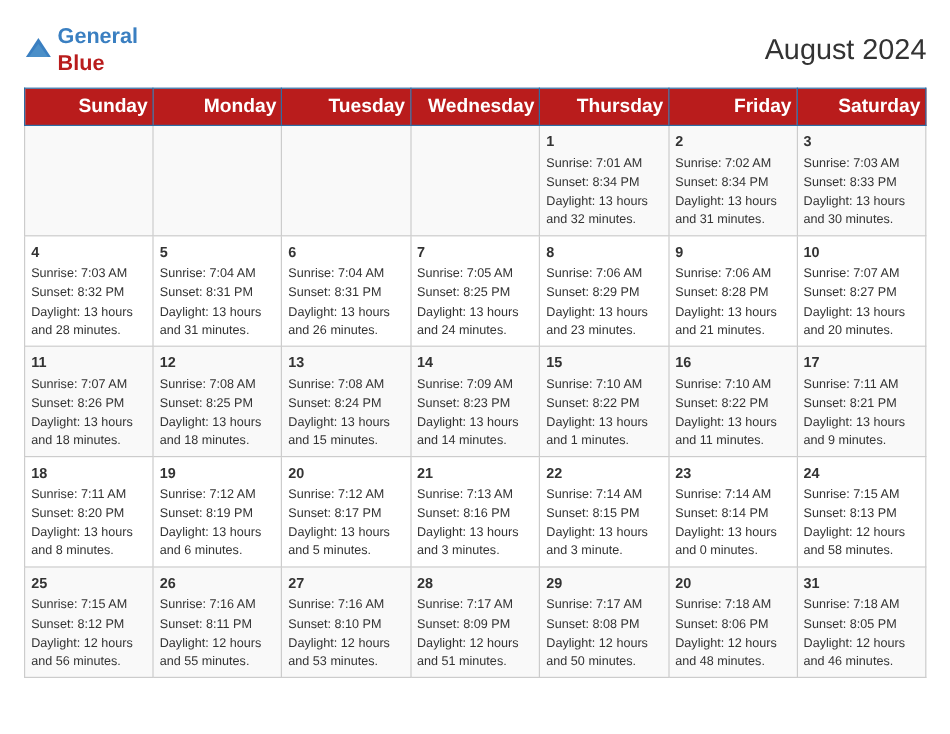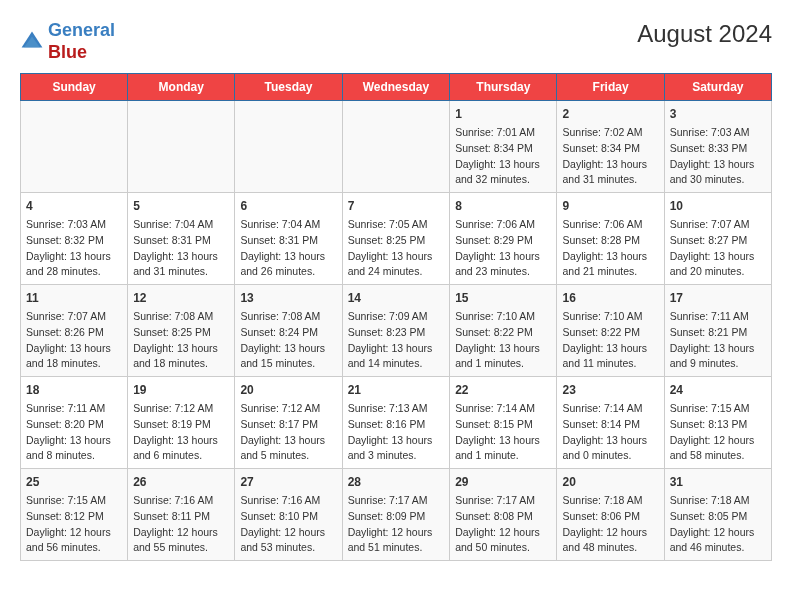--- a/index.html
+++ b/index.html
@@ -6,21 +6,21 @@
     body {
       font-family: Arial, sans-serif;
       background: #fff;
       width: 792px;
       min-height: 612px;
       padding: 20px;
     }
     .header {
       display: flex;
       justify-content: space-between;
-      align-items: flex-start;
+      align-items: center;
       margin-bottom: 10px;
     }
     .logo {
       display: flex;
       align-items: center;
       gap: 4px;
     }
     .logo-text {
       font-size: 18px;
       font-weight: bold;
@@ -45,25 +45,25 @@
     .location {
       font-size: 16px;
       color: #555;
     }
     table {
       width: 100%;
       border-collapse: collapse;
       font-size: 11px;
     }
     thead th {
-      background-color: #ef4444;
+      background-color: #b91c1c;
       color: #fff;
       padding: 6px 4px;
-      text-align: center;
-      font-size: 12px;
+      text-align: right;
+      font-size: 16px;
       font-weight: bold;
       border: 1px solid #2e6da4;
     }
     tbody tr {
       vertical-align: top;
     }
     tbody td {
       border: 1px solid #ccc;
       padding: 4px 5px;
       height: 80px;
@@ -276,21 +276,21 @@
           <div>Sunrise: 7:13 AM</div>
           <div>Sunset: 8:16 PM</div>
           <div>Daylight: 13 hours</div>
           <div>and 3 minutes.</div>
         </td>
         <td>
           <span class="day-number">22</span>
           <div>Sunrise: 7:14 AM</div>
           <div>Sunset: 8:15 PM</div>
           <div>Daylight: 13 hours</div>
-          <div>and 1 minute.</div>
+          <div>and 3 minute.</div>
         </td>
         <td>
           <span class="day-number">23</span>
           <div>Sunrise: 7:14 AM</div>
           <div>Sunset: 8:14 PM</div>
           <div>Daylight: 13 hours</div>
           <div>and 0 minutes.</div>
         </td>
         <td>
           <span class="day-number">24</span>

